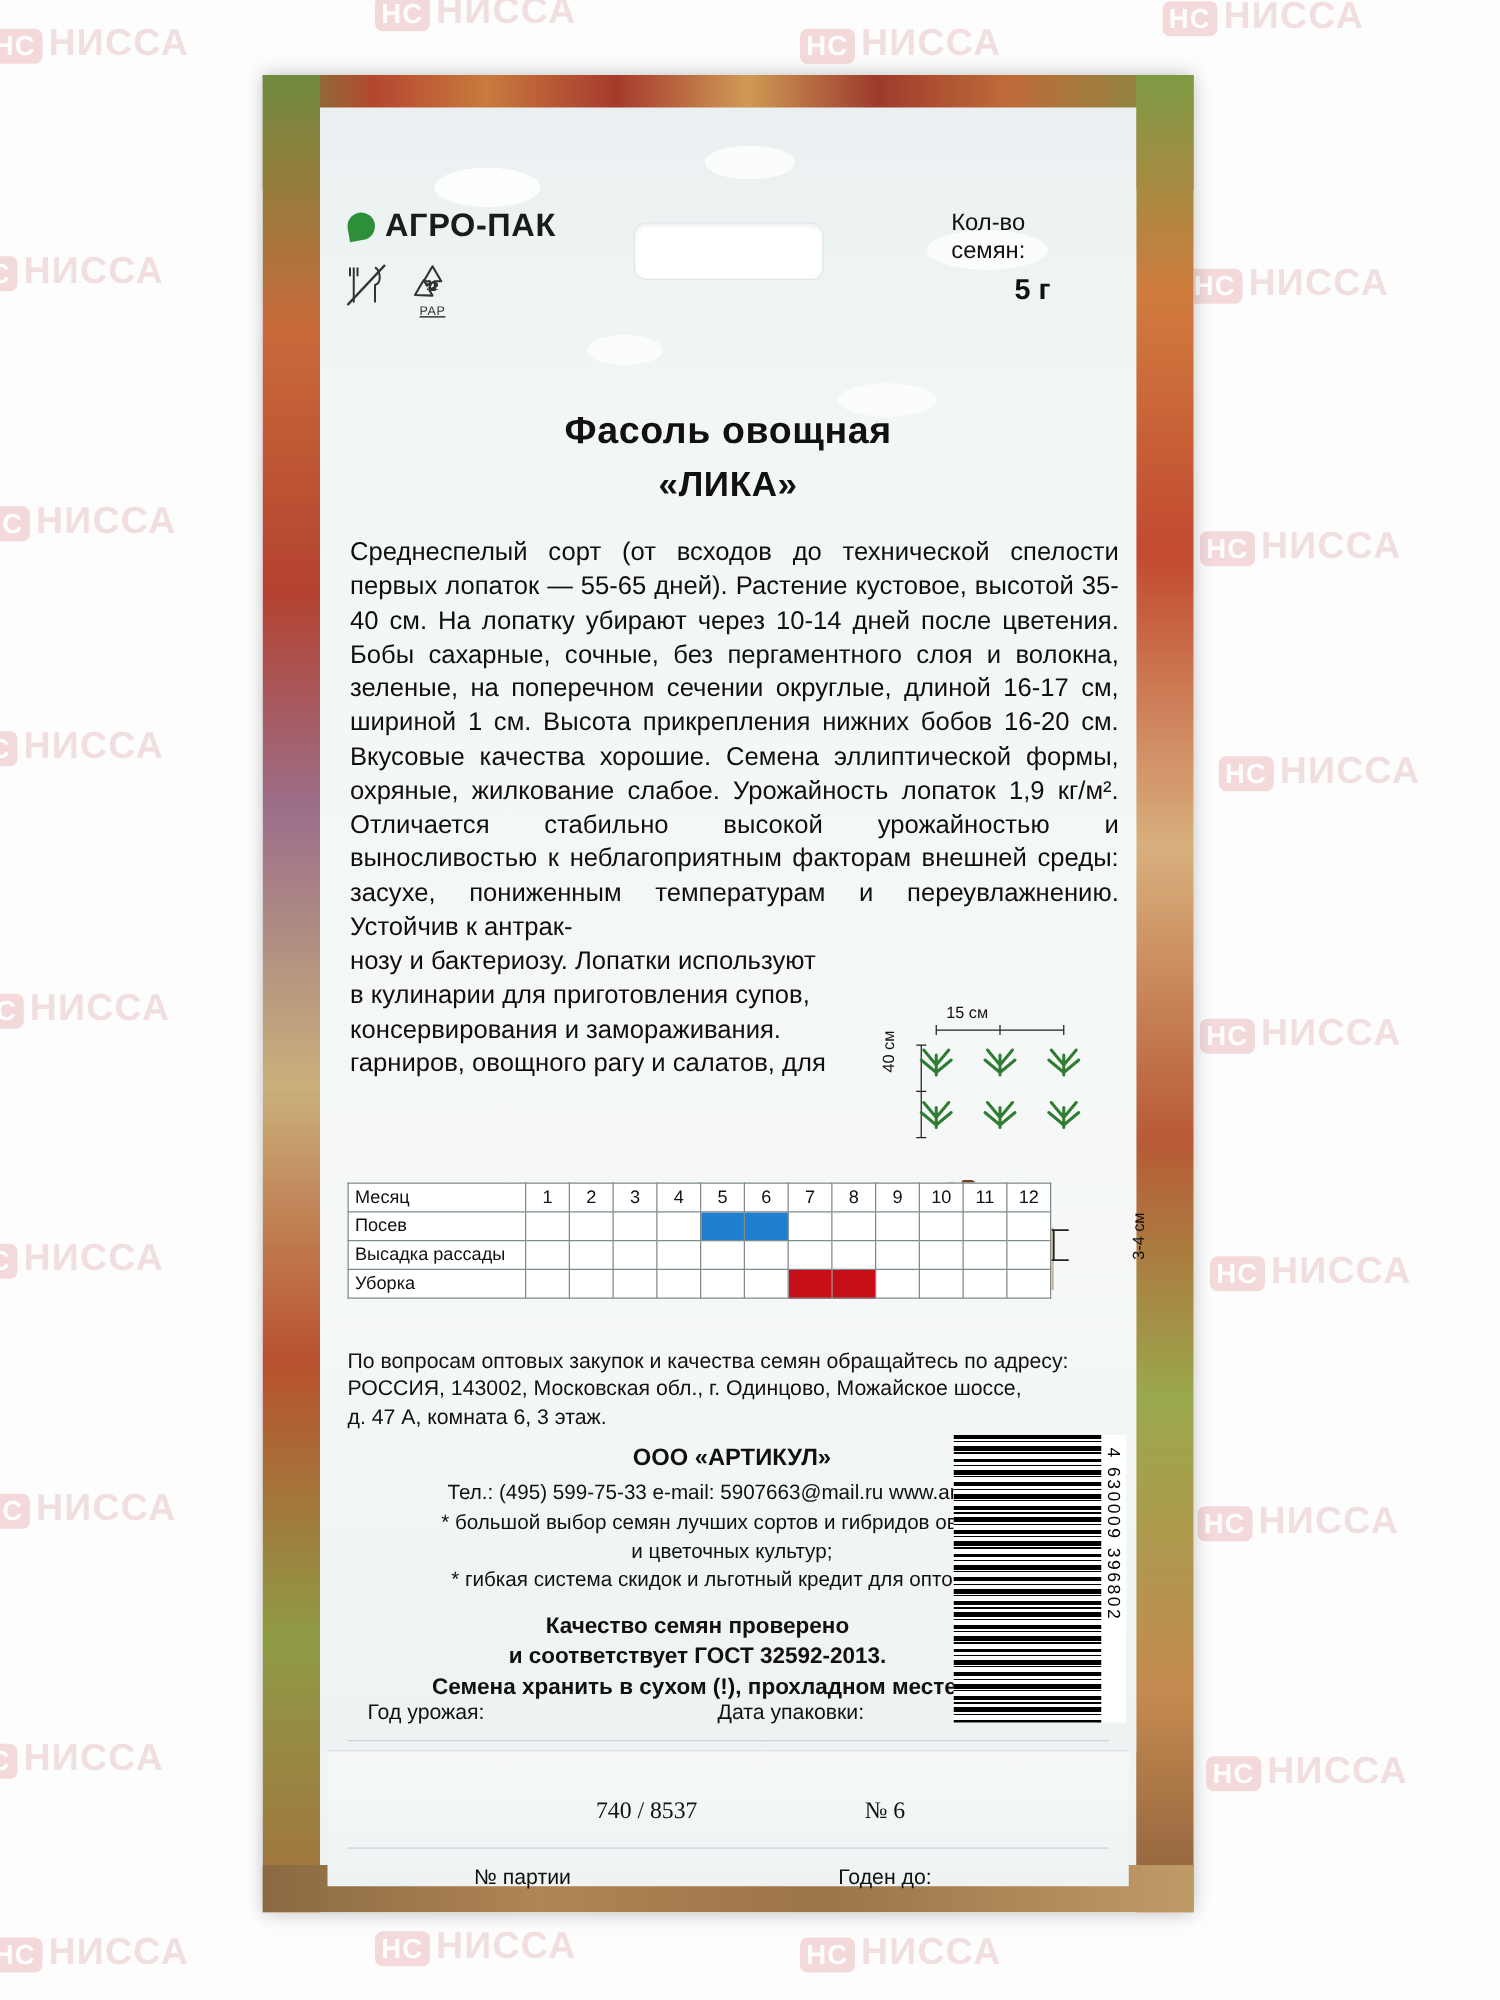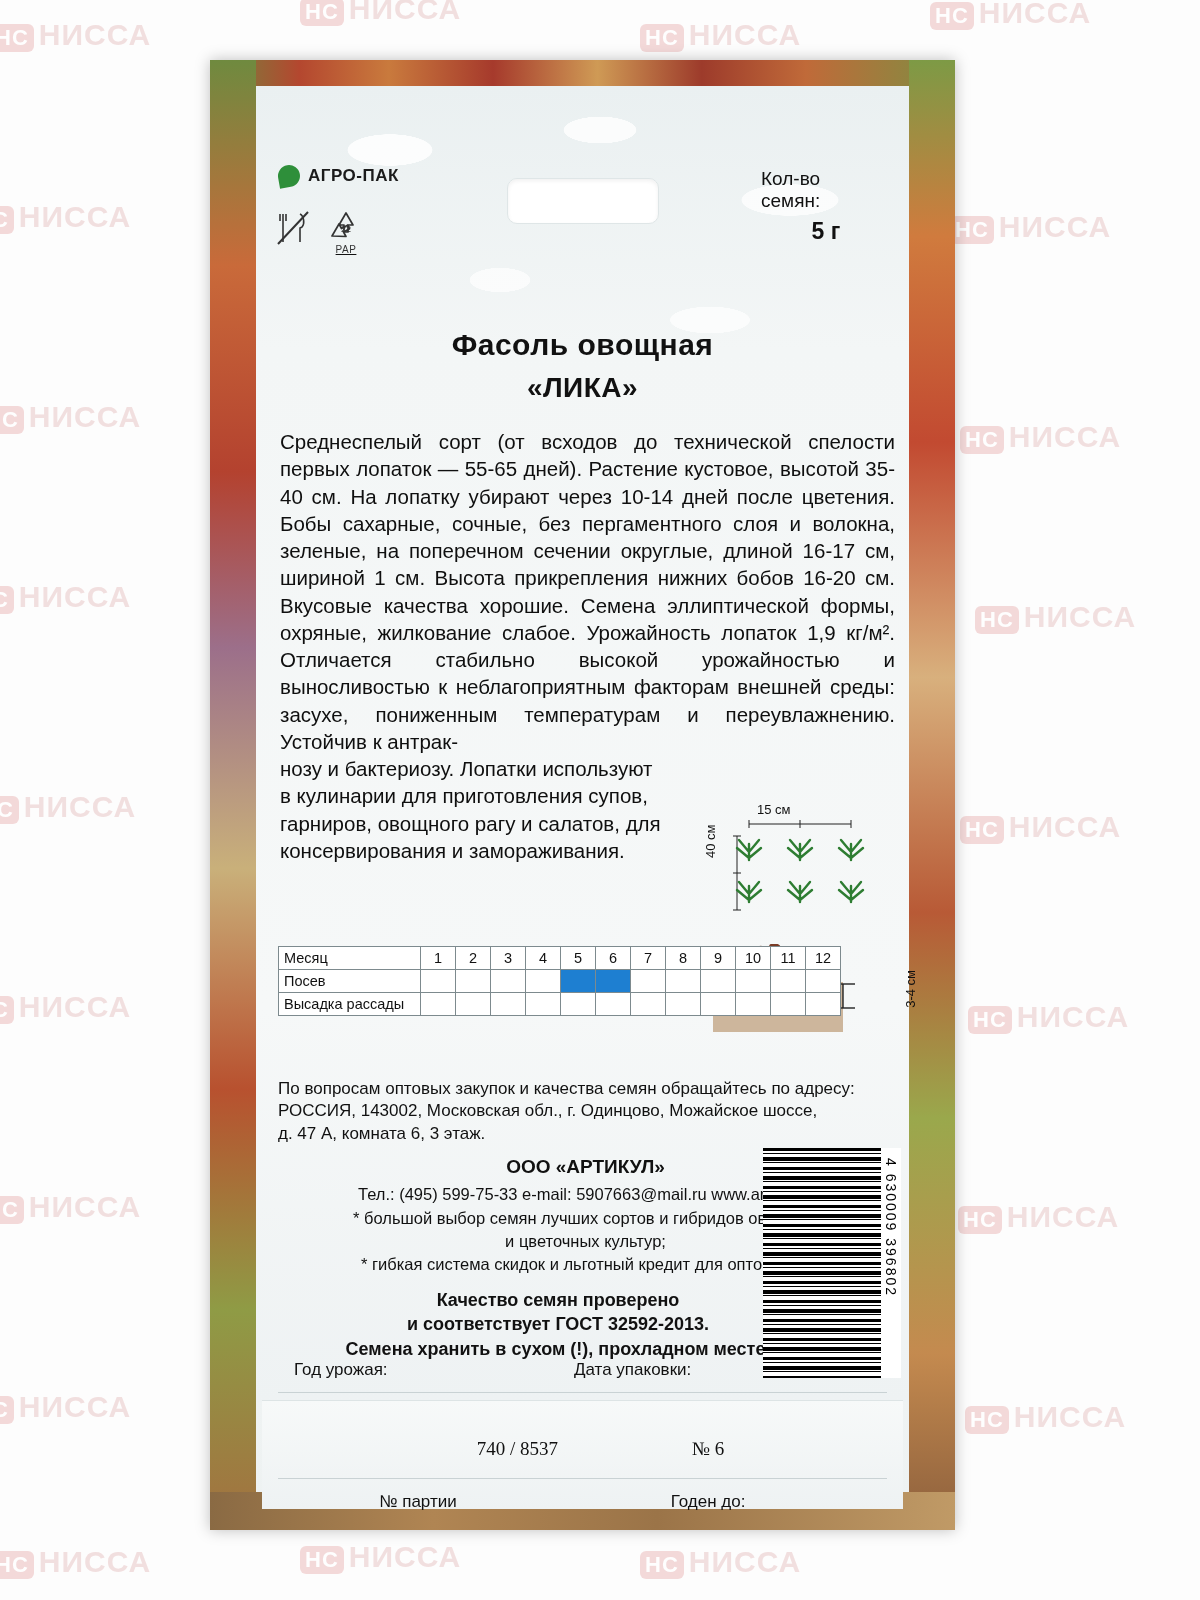--- a/index.html
+++ b/index.html
@@ -111,21 +111,21 @@
     align-items: center;
     gap: 8px;
   }
   .brand-mark {
     width: 22px; height: 22px;
     background: #2e8f3a;
     border-radius: 50% 50% 50% 0;
     transform: rotate(-10deg);
   }
   .brand-name {
-    font-size: 17px;
+    font-size: 26px;
     font-weight: bold;
     letter-spacing: 0.5px;
     color: #1b1b1b;
   }
   .marks {
     position: absolute;
     left: 66px;
     top: 148px;
     display: flex;
     gap: 16px;
@@ -428,22 +428,22 @@
     <div class="qty-value">5 г</div>
   </div>
 
   <div class="title-main">Фасоль овощная</div>
   <div class="title-sub">«ЛИКА»</div>
 
   <div class="desc">
     <span>Среднеспелый сорт (от всходов до технической спелости первых лопаток — 55-65 дней). Растение кустовое, высотой 35-40 см. На лопатку убирают через 10-14 дней после цветения. Бобы сахарные, сочные, без пергаментного слоя и волокна, зеленые, на поперечном сечении округлые, длиной 16-17 см, шириной 1 см. Высота прикрепления нижних бобов 16-20 см. Вкусовые качества хорошие. Семена эллиптической формы, охряные, жилкование слабое. Урожайность лопаток 1,9 кг/м². Отличается стабильно высокой урожайностью и выносливостью к неблагоприятным факторам внешней среды: засухе, пониженным температурам и переувлажнению. Устойчив к антрак-</span>
     <div class="tail" style="text-align:left">нозу и бактериозу. Лопатки используют</div>
     <div class="tail" style="text-align:left">в кулинарии для приготовления супов,</div>
+    <div class="tail" style="text-align:left">консервирования и замораживания.</div>
     <div class="tail" style="text-align:left">гарниров, овощного рагу и салатов, для</div>
-    <div class="tail" style="text-align:left">консервирования и замораживания.</div>
   </div>
 
   <div class="spacing">
     <div class="top-lbl">15 см</div>
     <div class="side-lbl">40 см</div>
     <svg width="190" height="120" viewBox="0 0 190 120" style="position:absolute;left:26px;top:16px;">
       <g stroke="#222" stroke-width="1" fill="none">
         <line x1="18" y1="6" x2="120" y2="6"></line>
         <line x1="18" y1="2" x2="18" y2="10"></line>
         <line x1="69" y1="2" x2="69" y2="10"></line>
@@ -537,20 +537,35 @@
       <td class="m"></td>
       <td class="m"></td>
       <td class="m"></td>
       <td class="m"></td>
       <td class="m"></td>
       <td class="m"></td>
       <td class="m"></td>
       <td class="m"></td>
       <td class="m"></td>
     </tr>
+    <tr>
+      <td class="rowlabel">Уборка</td>
+      <td class="m"></td>
+      <td class="m"></td>
+      <td class="m"></td>
+      <td class="m"></td>
+      <td class="m"></td>
+      <td class="m"></td>
+      <td class="m harv"></td>
+      <td class="m harv"></td>
+      <td class="m"></td>
+      <td class="m"></td>
+      <td class="m"></td>
+      <td class="m"></td>
+    </tr>
   </tbody>
     </table>
 
   <div class="contacts">
     <div>По вопросам оптовых закупок и качества семян обращайтесь по адресу:</div>
     <div>РОССИЯ, 143002, Московская обл., г. Одинцово, Можайское шоссе,</div>
     <div>д. 47 А, комната 6, 3 этаж.</div>
     <div class="company">ООО «АРТИКУЛ»</div>
     <div class="phone-line">Тел.: (495) 599-75-33 e-mail: 5907663@mail.ru   www.artikyl.ru</div>
     <div class="bullets">* большой выбор семян лучших сортов и гибридов овощных</div>

